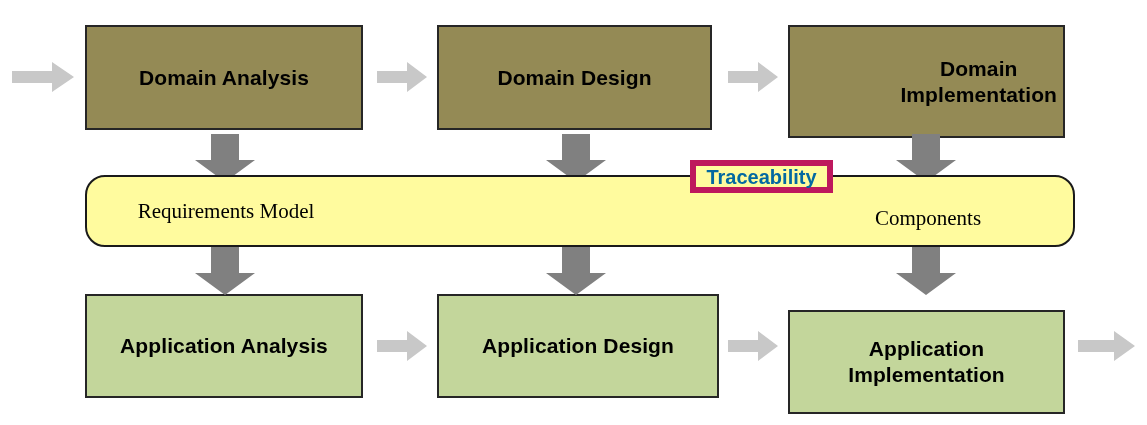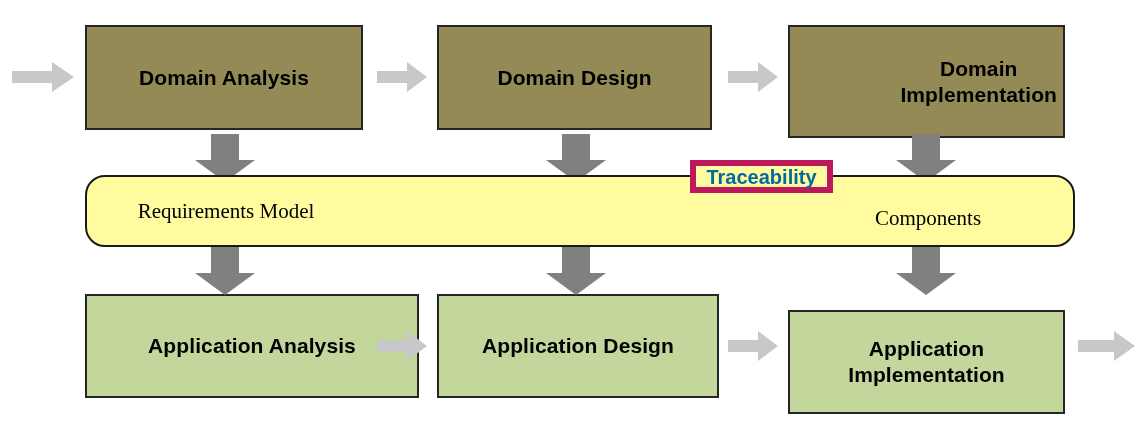--- a/index.html
+++ b/index.html
@@ -173,21 +173,21 @@
 
   <div class="asset-band" style="left:85px; top:175px; width:990px; height:72px; z-index:4;">
     <span class="asset-label" style="left:139px; top:22px;">Requirements Model</span>
     <span class="asset-label" style="left:841px; top:22px;margin-top:7px;">Components</span>
   </div>
 
   <div class="traceability-box" style="left:690px; top:160px; width:143px; height:33px;">
     <span>Traceability</span>
   </div>
 
-  <div class="proc-box application" style="left:85px; top:294px; width:334px; height:104px;">
+  <div class="proc-box application" style="left:85px; top:294px; width:278px; height:104px;">
     <span class="proc-label">Application Analysis</span>
   </div>
   <div class="proc-box application" style="left:437px; top:294px; width:282px; height:104px;">
     <span class="proc-label">Application Design</span>
   </div>
   <div class="proc-box application" style="left:788px; top:310px; width:277px; height:104px;">
     <span class="proc-label">Application
 Implementation</span>
   </div>
 

